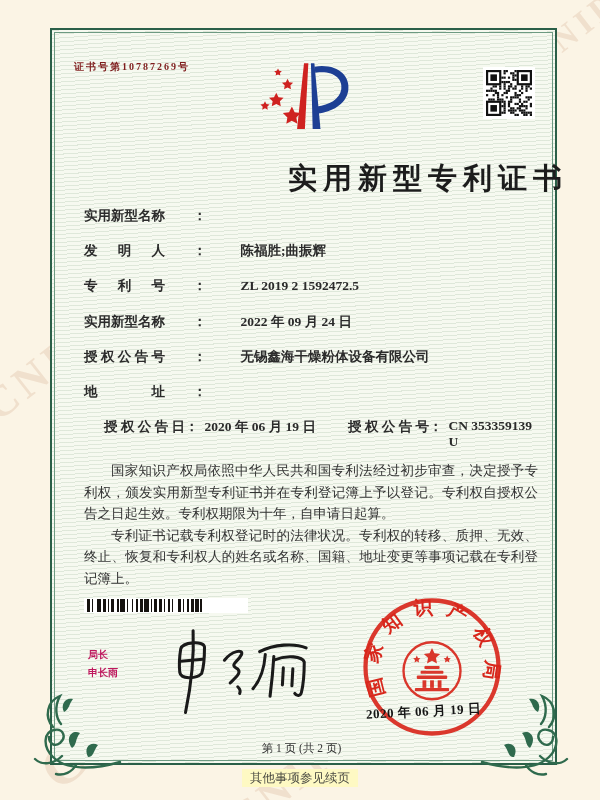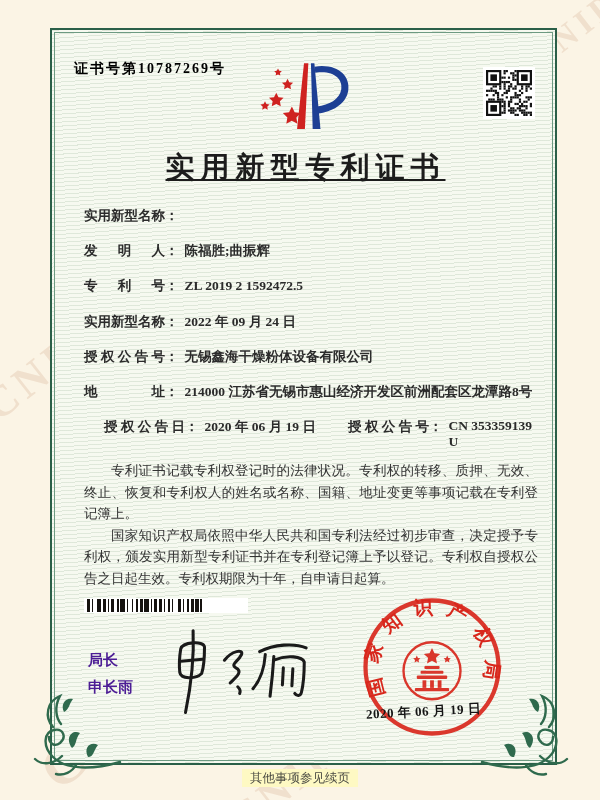--- a/index.html
+++ b/index.html
@@ -10,42 +10,42 @@
   .wm{position:absolute;font-weight:700;letter-spacing:5px;color:rgba(199,144,110,0.20);transform:rotate(-38deg);white-space:nowrap;pointer-events:none;font-family:"Liberation Serif",serif;}
 
   
   .frame{position:absolute;left:50px;top:28px;width:503px;height:733px;border:2px solid #2a5f48;background:#f6f9f0;
     background-image:repeating-linear-gradient(176deg, rgba(128,162,128,0.20) 0px, rgba(128,162,128,0.20) 1px, transparent 1px, transparent 4px);}
   .frame::after{content:'';position:absolute;inset:2px;border:1px solid #6d9a82;pointer-events:none;}
   .corner{position:absolute;width:92px;height:92px;}
   .corner.bl{left:30px;top:686px;}
   .corner.br{left:480px;top:686px;transform:scaleX(-1);}
 
-  .cert-no{position:absolute;left:74px;top:60px;font-size:14px;font-weight:600;letter-spacing:2px;color:#000000;}
+  .cert-no{position:absolute;left:74px;top:60px;font-size:10px;font-weight:600;letter-spacing:2px;color:#7f1d1d;}
 
   .logo{position:absolute;left:252px;top:56px;width:104px;height:82px;}
   .qr{position:absolute;left:483px;top:67px;width:52px;height:52px;background:#fff;padding:3px;box-sizing:border-box;}
 
-  .title{position:absolute;left:50px;top:144px;width:503px;margin:4px;text-align:center;font-size:29px;font-weight:700;letter-spacing:6px;color:#1c1c1c;text-decoration:underline;}
+  .title{position:absolute;left:50px;top:144px;width:503px;margin:15px;text-align:right;font-size:29px;font-weight:700;letter-spacing:6px;color:#1c1c1c;}
 
   .fields{position:absolute;left:84px;top:207px;right:62px;font-size:13.5px;font-weight:600;color:#2b2b2b;}
-  .row{display:flex;margin-bottom:17px;line-height:1.35;}
+  .row{display:flex;margin-bottom:17px;line-height:1.35;gap:28px;}
   .lbl{display:inline-block;width:81px;flex:none;text-align:justify;text-align-last:justify;}
   .colon{flex:none;}
   .val{margin-left:6px;max-width:382px;}
   .row-grant{display:flex;margin-top:17px;}
   .grp{display:flex;}
   .grp.left{width:244px;flex:none;margin-left:20px;}
 
   .body-text{position:absolute;left:84px;right:62px;top:460px;font-size:13.5px;line-height:1.6;color:#333;text-align:justify;}
   .body-text p{margin:0;text-indent:2em;}
 
   .barcode{position:absolute;left:84px;top:598px;width:164px;height:15px;background:#fff;padding:1px 3px;box-sizing:border-box;white-space:nowrap;font-size:0;}
 
-  .officer{position:absolute;left:88px;top:646px;font-family:"Liberation Sans","DejaVu Sans",sans-serif;font-weight:700;font-size:15px;color:#4c1d95;line-height:1.8;}
+  .officer{position:absolute;left:88px;top:646px;font-family:"Liberation Sans","DejaVu Sans",sans-serif;font-weight:700;font-size:10px;color:#be185d;line-height:1.8;}
   .signature{position:absolute;left:160px;top:626px;width:165px;height:95px;}
 
   .seal{position:absolute;left:356px;top:591px;width:152px;height:152px;}
   .seal-date{position:absolute;left:366px;top:702px;width:140px;font-size:13px;font-weight:700;color:#161616;transform:rotate(-3deg);letter-spacing:0.5px;}
 
   .pagination{position:absolute;left:50px;top:741px;width:503px;text-align:center;font-size:11.5px;color:#333;}
   .footer-note{position:absolute;left:0;top:770px;width:600px;text-align:center;font-size:12.5px;color:#4a4a42;}
   .footer-note span{background:#fef9c3;padding:2px 8px;}
 </style>
 </head>
@@ -273,39 +273,38 @@
         <span class="val">2022 年 09 月 24 日</span>
     </div>
     <div class="row">
       <span class="lbl">授权公告号</span>
         <span class="colon">：</span>
         <span class="val">无锡鑫海干燥粉体设备有限公司</span>
     </div>
     <div class="row">
       <span class="lbl">地址</span>
         <span class="colon">：</span>
-        <span class="val">214000 江苏省无锡市惠山经济开发区前洲配套区龙潭路8号</span>
     </div>
     <div class="row-grant">
       <span class="grp left">
         <span class="lbl">授权公告日</span>
           <span class="colon">：</span>
           <span class="val">2020 年 06 月 19 日</span>
       </span>
       <span class="grp">
         <span class="lbl">授权公告号</span>
           <span class="colon">：</span>
           <span class="val">CN 353359139 U</span>
       </span>
     </div>
   </div>
 
   <div class="body-text">
+    <p>国家知识产权局依照中华人民共和国专利法经过初步审查，决定授予专利权，颁发实用新型专利证书并在专利登记簿上予以登记。专利权自授权公告之日起生效。专利权期限为十年，自申请日起算。</p>
     <p>专利证书记载专利权登记时的法律状况。专利权的转移、质押、无效、终止、恢复和专利权人的姓名或名称、国籍、地址变更等事项记载在专利登记簿上。</p>
-    <p>国家知识产权局依照中华人民共和国专利法经过初步审查，决定授予专利权，颁发实用新型专利证书并在专利登记簿上予以登记。专利权自授权公告之日起生效。专利权期限为十年，自申请日起算。</p>
   </div>
 
   <div class="barcode"><span style="display:inline-block;height:13px;width:3.2px;background:#15120f"></span><span style="display:inline-block;height:13px;width:1.6px;background:transparent"></span><span style="display:inline-block;height:13px;width:1.6px;background:#15120f"></span><span style="display:inline-block;height:13px;width:3.2px;background:transparent"></span><span style="display:inline-block;height:13px;width:4.800000000000001px;background:#15120f"></span><span style="display:inline-block;height:13px;width:1.6px;background:transparent"></span><span style="display:inline-block;height:13px;width:3.2px;background:#15120f"></span><span style="display:inline-block;height:13px;width:1.6px;background:transparent"></span><span style="display:inline-block;height:13px;width:1.6px;background:#15120f"></span><span style="display:inline-block;height:13px;width:1.6px;background:transparent"></span><span style="display:inline-block;height:13px;width:3.2px;background:#15120f"></span><span style="display:inline-block;height:13px;width:3.2px;background:transparent"></span><span style="display:inline-block;height:13px;width:1.6px;background:#15120f"></span><span style="display:inline-block;height:13px;width:1.6px;background:transparent"></span><span style="display:inline-block;height:13px;width:4.800000000000001px;background:#15120f"></span><span style="display:inline-block;height:13px;width:1.6px;background:transparent"></span><span style="display:inline-block;height:13px;width:1.6px;background:#15120f"></span><span style="display:inline-block;height:13px;width:3.2px;background:transparent"></span><span style="display:inline-block;height:13px;width:1.6px;background:#15120f"></span><span style="display:inline-block;height:13px;width:3.2px;background:transparent"></span><span style="display:inline-block;height:13px;width:1.6px;background:#15120f"></span><span style="display:inline-block;height:13px;width:1.6px;background:transparent"></span><span style="display:inline-block;height:13px;width:3.2px;background:#15120f"></span><span style="display:inline-block;height:13px;width:1.6px;background:transparent"></span><span style="display:inline-block;height:13px;width:4.800000000000001px;background:#15120f"></span><span style="display:inline-block;height:13px;width:1.6px;background:transparent"></span><span style="display:inline-block;height:13px;width:1.6px;background:#15120f"></span><span style="display:inline-block;height:13px;width:1.6px;background:transparent"></span><span style="display:inline-block;height:13px;width:3.2px;background:#15120f"></span><span style="display:inline-block;height:13px;width:1.6px;background:transparent"></span><span style="display:inline-block;height:13px;width:3.2px;background:#15120f"></span><span style="display:inline-block;height:13px;width:1.6px;background:transparent"></span><span style="display:inline-block;height:13px;width:1.6px;background:#15120f"></span><span style="display:inline-block;height:13px;width:3.2px;background:transparent"></span><span style="display:inline-block;height:13px;width:1.6px;background:#15120f"></span><span style="display:inline-block;height:13px;width:1.6px;background:transparent"></span><span style="display:inline-block;height:13px;width:1.6px;background:#15120f"></span><span style="display:inline-block;height:13px;width:4.800000000000001px;background:transparent"></span><span style="display:inline-block;height:13px;width:3.2px;background:#15120f"></span><span style="display:inline-block;height:13px;width:1.6px;background:transparent"></span><span style="display:inline-block;height:13px;width:1.6px;background:#15120f"></span><span style="display:inline-block;height:13px;width:3.2px;background:transparent"></span><span style="display:inline-block;height:13px;width:1.6px;background:#15120f"></span><span style="display:inline-block;height:13px;width:1.6px;background:transparent"></span><span style="display:inline-block;height:13px;width:3.2px;background:#15120f"></span><span style="display:inline-block;height:13px;width:1.6px;background:transparent"></span><span style="display:inline-block;height:13px;width:3.2px;background:#15120f"></span><span style="display:inline-block;height:13px;width:1.6px;background:transparent"></span><span style="display:inline-block;height:13px;width:1.6px;background:#15120f"></span><span style="display:inline-block;height:13px;width:3.2px;background:transparent"></span></div>
 
   <div class="officer">
     <div>局长</div>
     <div>申长雨</div>
   </div>
 
   <svg class="signature" viewBox="0 0 170 100">
@@ -341,16 +340,17 @@
       <rect x="72" y="79" width="16" height="3" rx="1"></rect>
       <rect x="64" y="89" width="32" height="3.6" rx="1"></rect>
       <rect x="70" y="94" width="4" height="8"></rect>
       <rect x="78" y="94" width="4" height="8"></rect>
       <rect x="86" y="94" width="4" height="8"></rect>
       <rect x="62" y="102" width="36" height="3.6" rx="1"></rect>
     </g>
   </svg>
   <div class="seal-date">2020 年 06 月 19 日</div>
 
+  <div class="pagination">第 1 页 (共 2 页)</div>
 
   <div class="footer-note"><span>其他事项参见续页</span></div>
 
 </div>
 
 </body></html>

